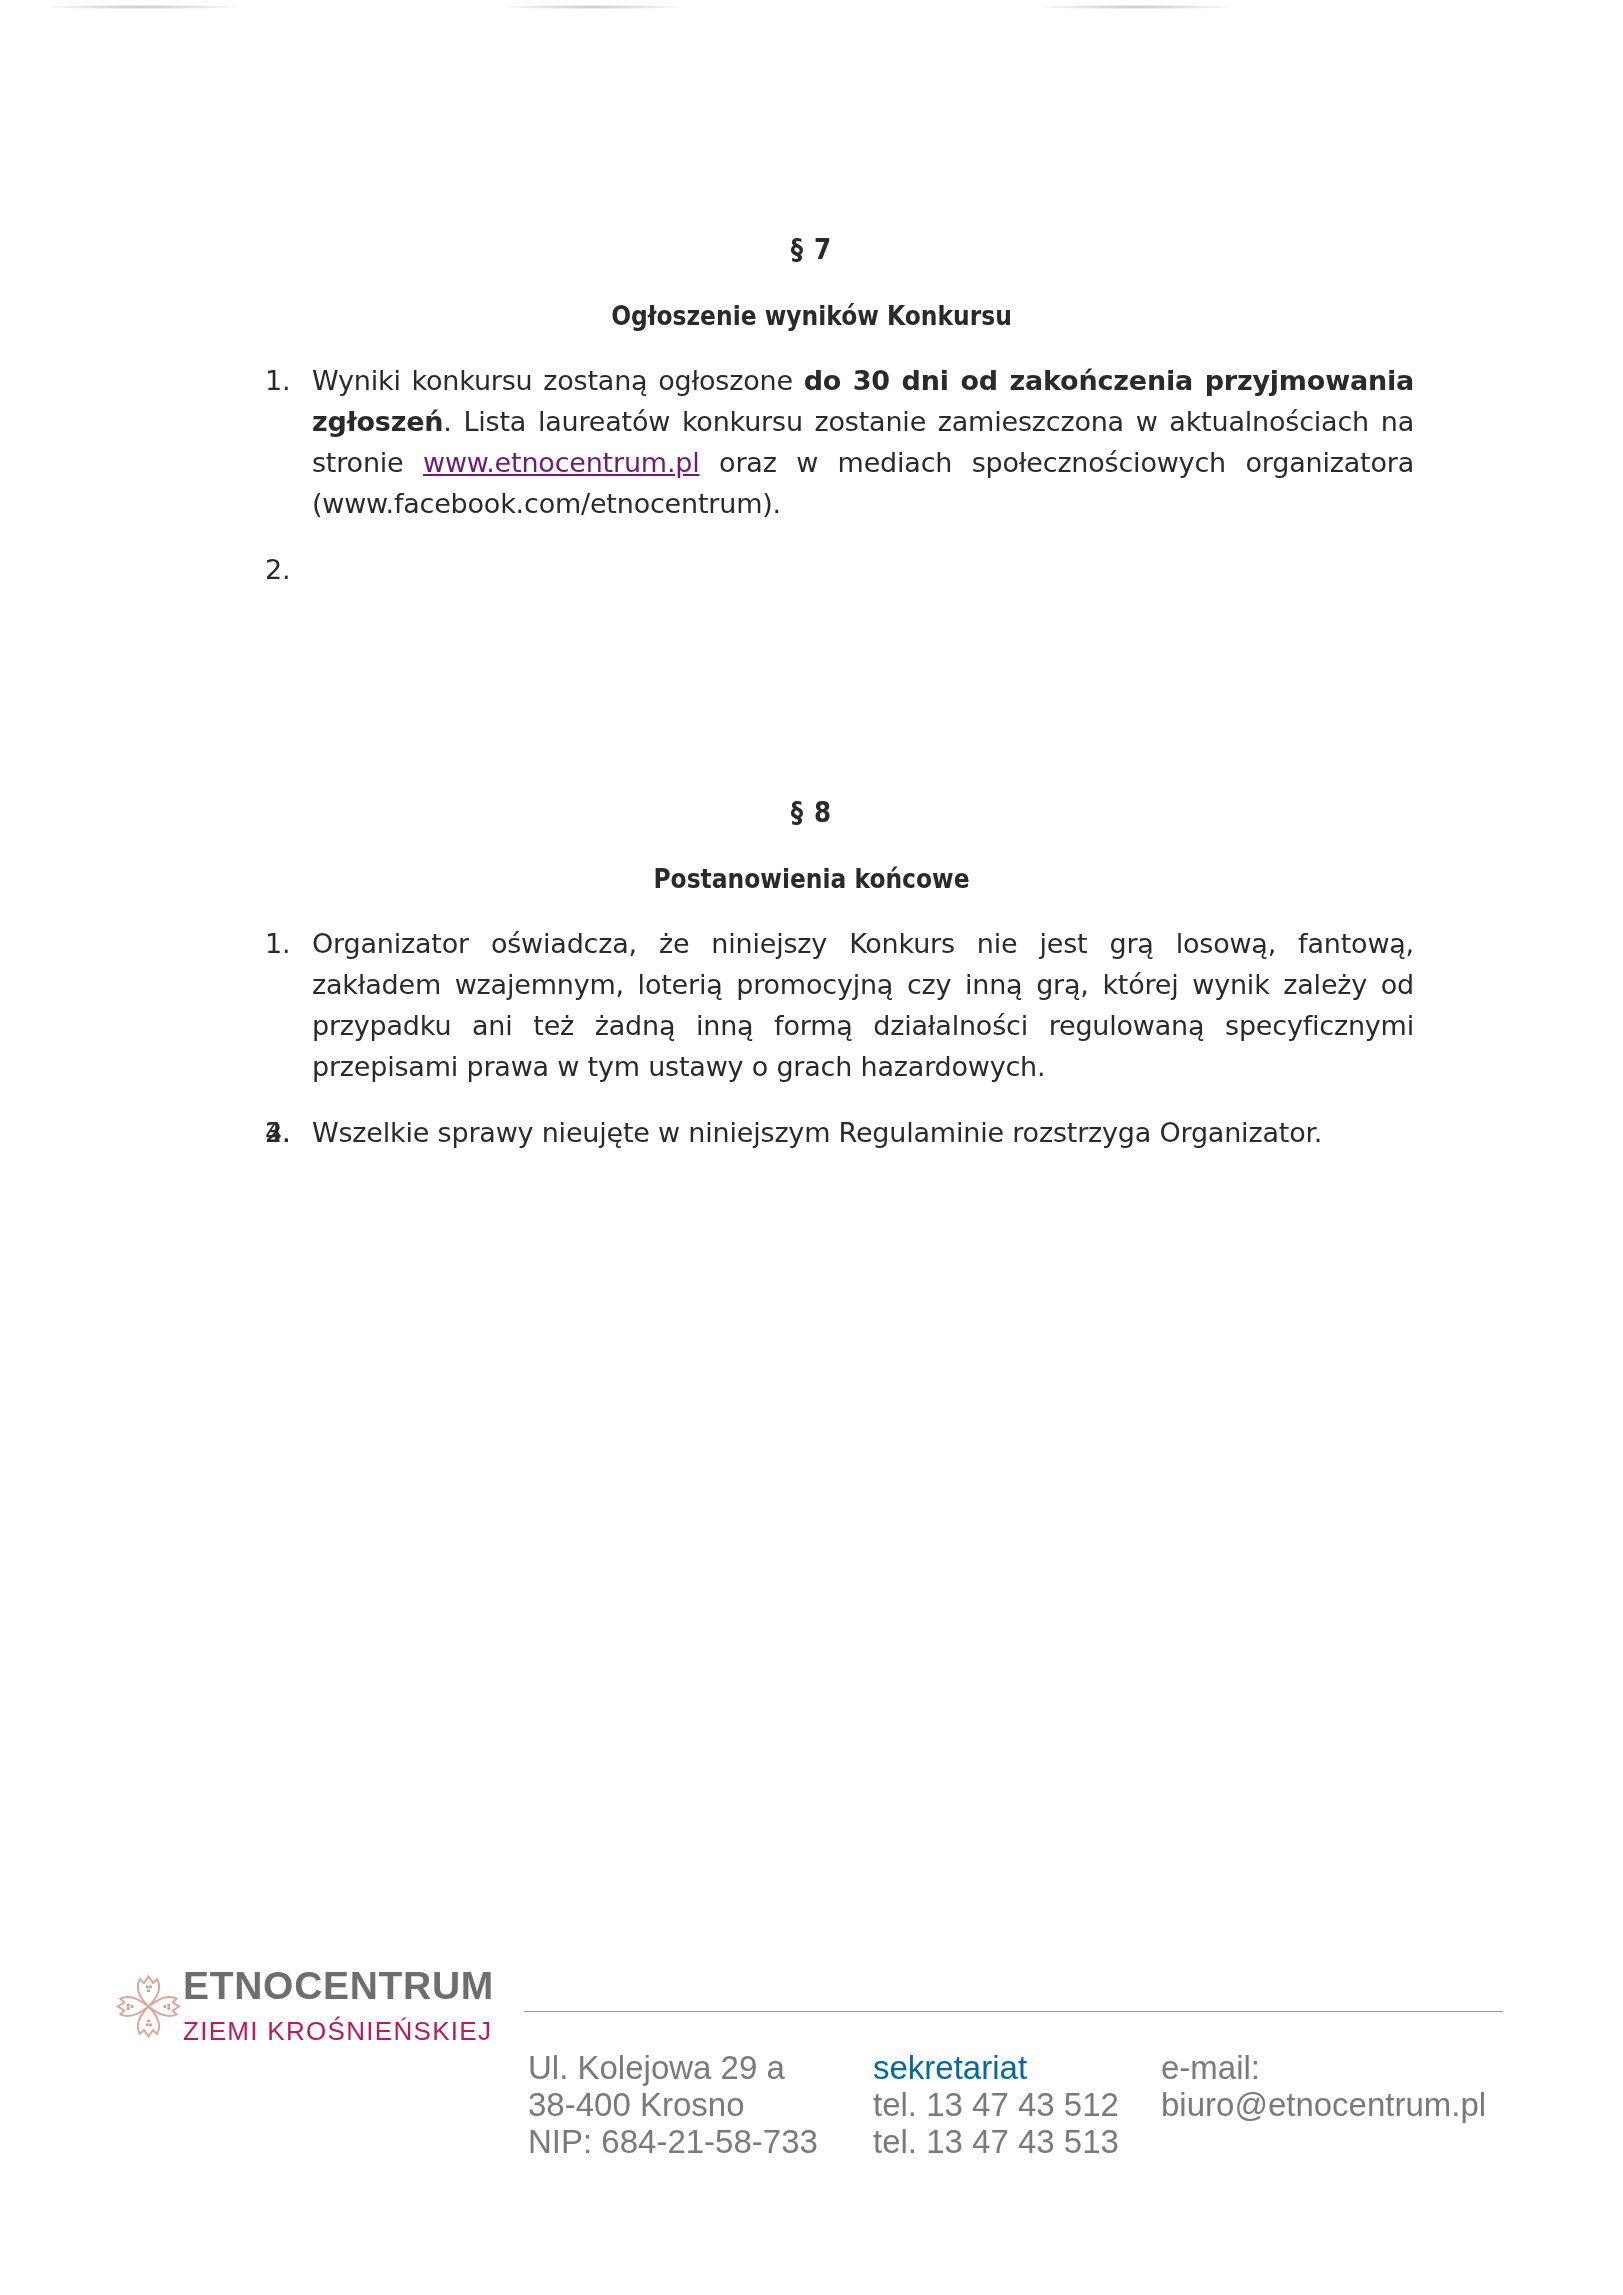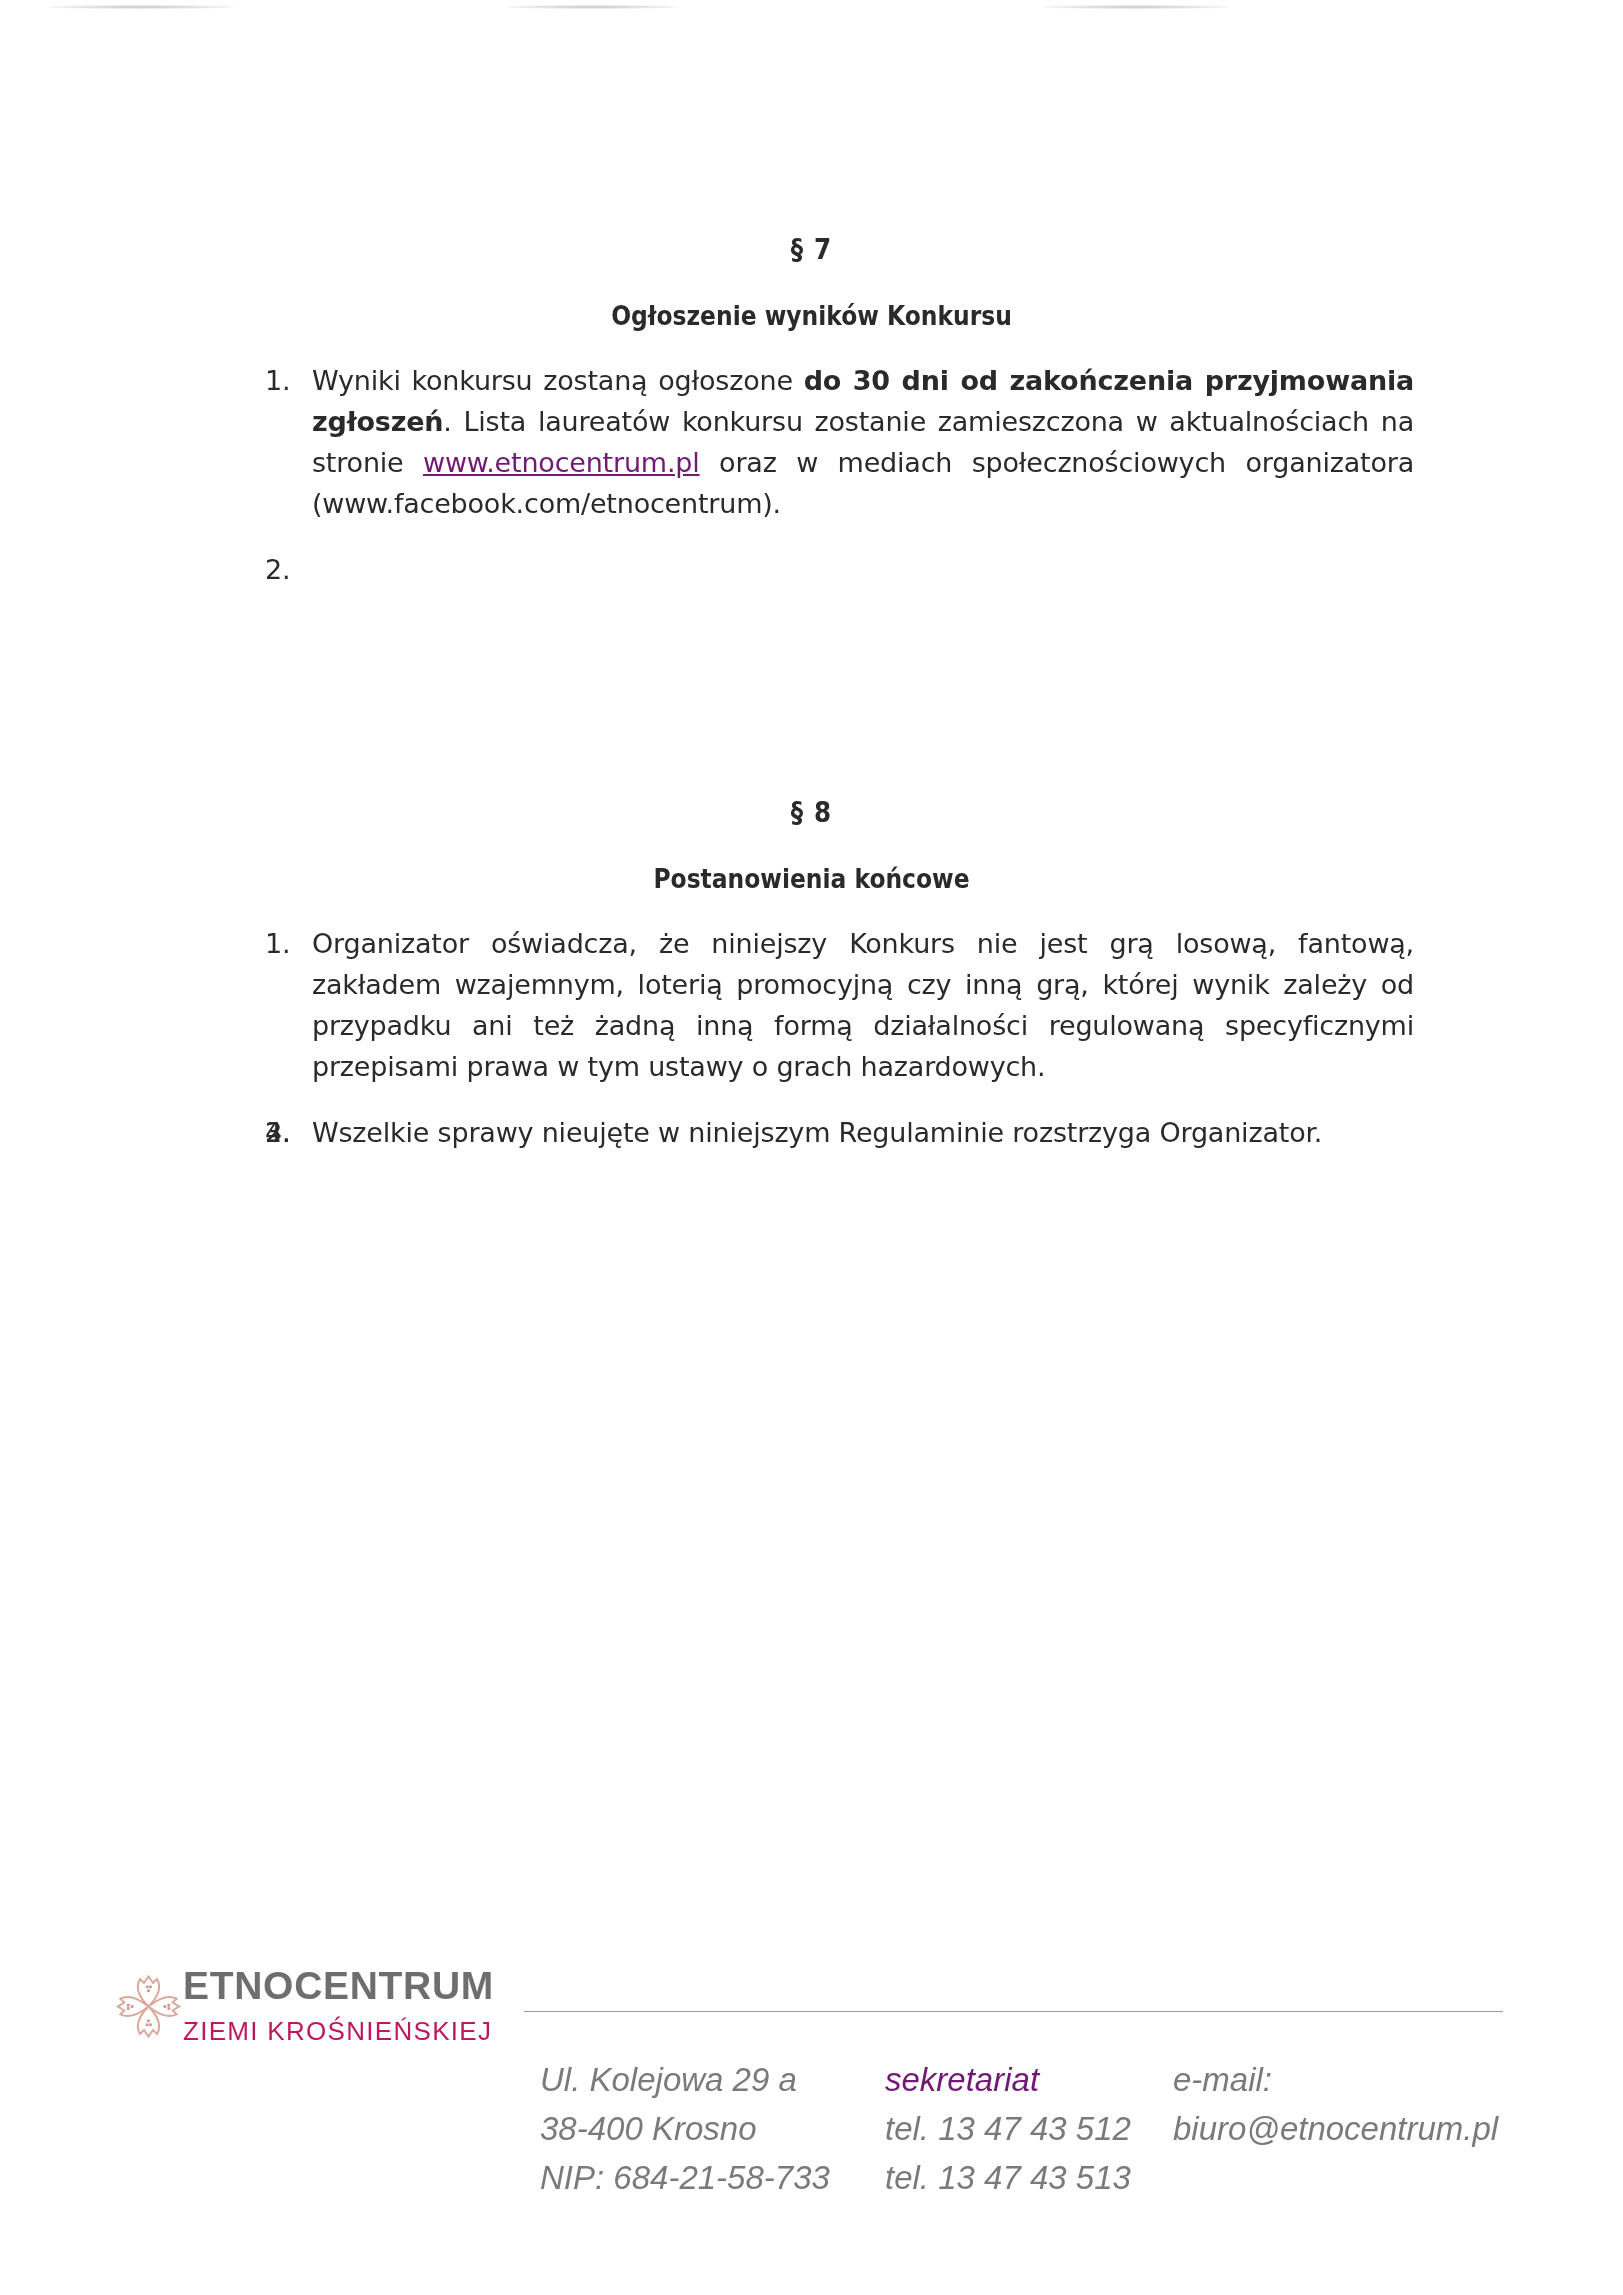--- a/index.html
+++ b/index.html
@@ -110,22 +110,22 @@
     }
     .footer-col {
       position: absolute;
       top: 2049px;
       font-family: "Liberation Sans", sans-serif;
       font-size: 33px;
       line-height: 37px;
       color: #7a7a7a;
       white-space: nowrap;
     }
-    .footer-col div { margin: 12px; font-style: italic; }
-    .sekretariat { color: #701a75; }
+    .footer-col div { margin: 0; }
+    .sekretariat { color: #0369a1; }
   </style>
 </head>
 <body>
 
 <div class="scan-shadow" style="left:46px;width:190px;"></div>
 <div class="scan-shadow" style="left:504px;width:177px;"></div>
 <div class="scan-shadow" style="left:1041px;width:190px;"></div>
 
 <div class="section-number" style="top:232px;">§ 7</div>
 <div class="section-title" style="top:301px;">Ogłoszenie wyników Konkursu</div>

